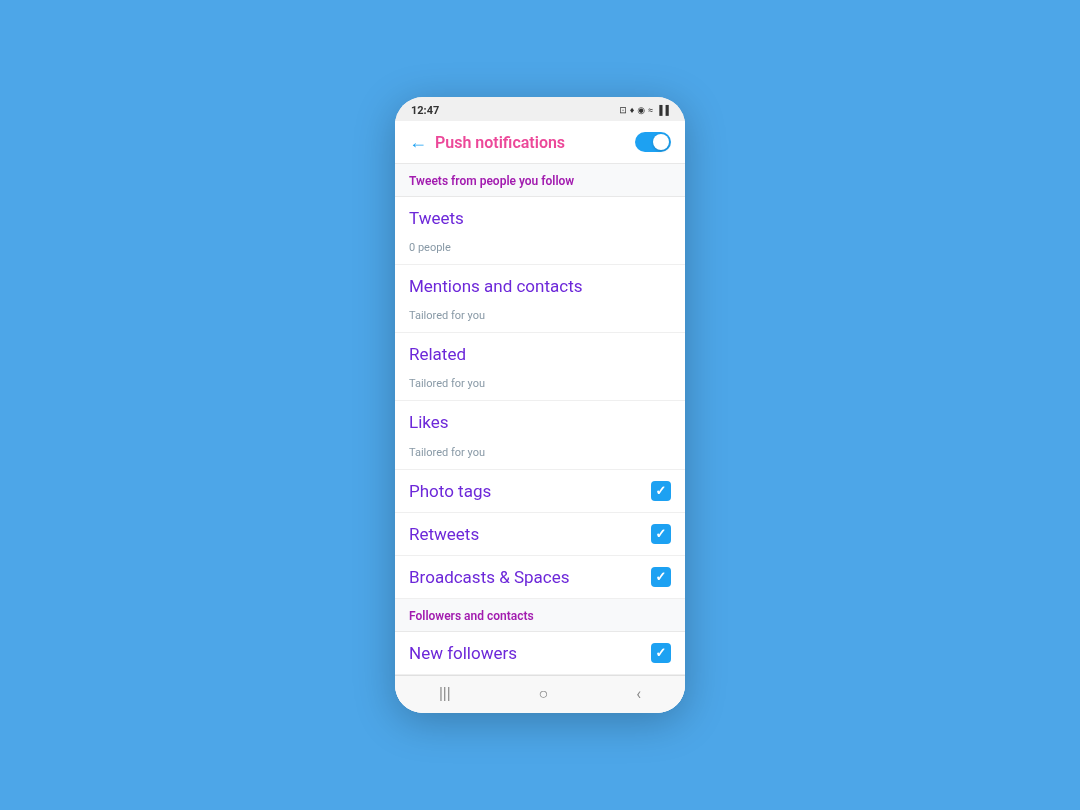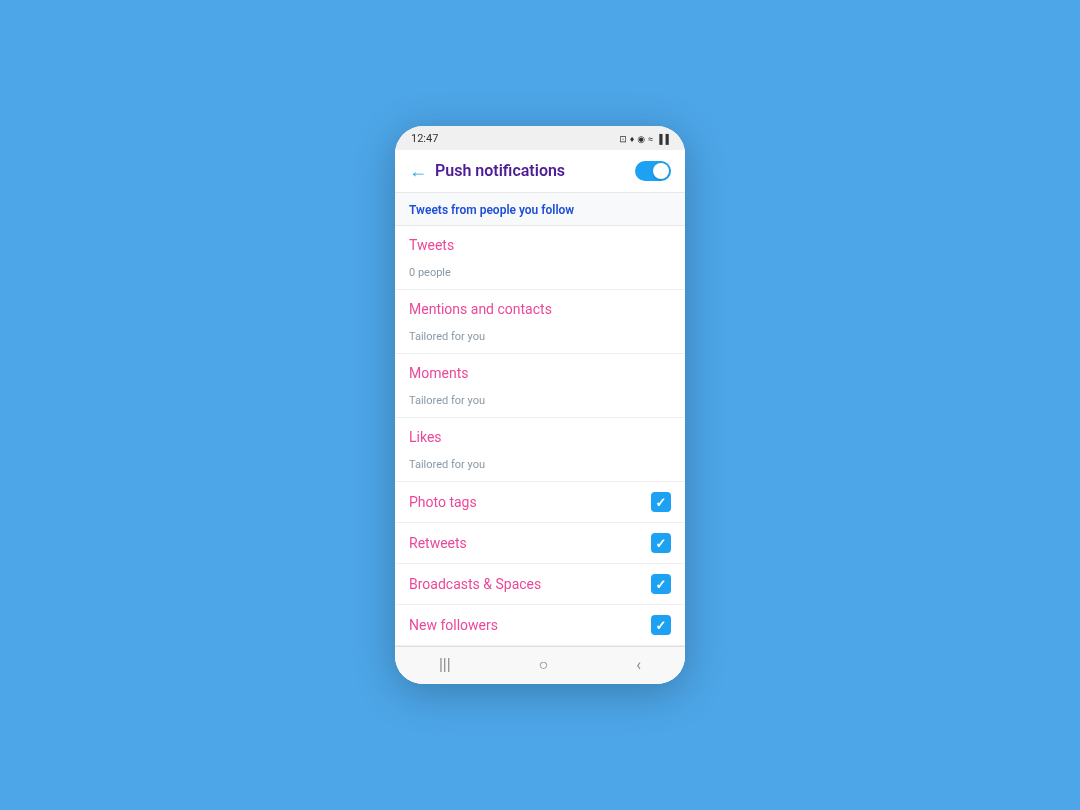--- a/index.html
+++ b/index.html
@@ -30,21 +30,21 @@
       padding: 6px 16px 4px;
       display: flex;
       justify-content: space-between;
       align-items: center;
       font-size: 10px;
       color: #333;
       height: 24px;
     }
 
     .status-time {
-      font-weight: 400;
+      font-weight: 700;
       font-size: 11px;
     }
 
     .status-icons {
       display: flex;
       align-items: center;
       gap: 3px;
       font-size: 9px;
     }
 
@@ -74,21 +74,21 @@
 
     .back-arrow {
       color: #1da1f2;
       font-size: 18px;
       cursor: pointer;
     }
 
     .header-title {
       font-size: 16px;
       font-weight: 600;
-      color: #4c1d95;
+      color: #ec4899;
     }
 
     .toggle-switch {
       width: 36px;
       height: 20px;
       background: #1da1f2;
       border-radius: 10px;
       position: relative;
       cursor: pointer;
     }
@@ -110,42 +110,42 @@
       overflow-y: auto;
       flex: 1;
     }
 
     
     .section-header {
       background: #f8f9fa;
       padding: 10px 14px 8px;
       font-size: 12px;
       font-weight: 600;
-      color: #1d4ed8;
+      color: #a21caf;
       border-bottom: 1px solid #e8e8e8;
     }
 
     
     .list-item {
       background: #ffffff;
       padding: 10px 14px;
       border-bottom: 1px solid #efefef;
       display: flex;
       align-items: center;
       justify-content: space-between;
     }
 
     .list-item-text {
       display: flex;
       flex-direction: column;
     }
 
     .item-title {
-      font-size: 14px;
-      color: #ec4899;
+      font-size: 17px;
+      color: #6d28d9;
       font-weight: 400;
       line-height: 1.3;
     }
 
     .item-subtitle {
       font-size: 11px;
       color: #8899a6;
       margin-top: 12px;
     }
 
@@ -225,21 +225,21 @@
 
       <div class="list-item">
         <div class="list-item-text">
           <span class="item-title">Mentions and contacts</span>
           <span class="item-subtitle">Tailored for you</span>
         </div>
       </div>
 
       <div class="list-item">
         <div class="list-item-text">
-          <span class="item-title">Moments</span>
+          <span class="item-title">Related</span>
           <span class="item-subtitle">Tailored for you</span>
         </div>
       </div>
 
       <div class="list-item">
         <div class="list-item-text">
           <span class="item-title">Likes</span>
           <span class="item-subtitle">Tailored for you</span>
         </div>
       </div>
@@ -264,20 +264,21 @@
 
       <div class="list-item">
         <div class="list-item-text">
           <span class="item-title">Broadcasts &amp; Spaces</span>
         </div>
         <div class="checkbox">
           <span class="checkbox-check">✓</span>
         </div>
       </div>
 
+      <div class="section-header">Followers and contacts</div>
 
       <div class="list-item">
         <div class="list-item-text">
           <span class="item-title">New followers</span>
         </div>
         <div class="checkbox">
           <span class="checkbox-check">✓</span>
         </div>
       </div>
 

